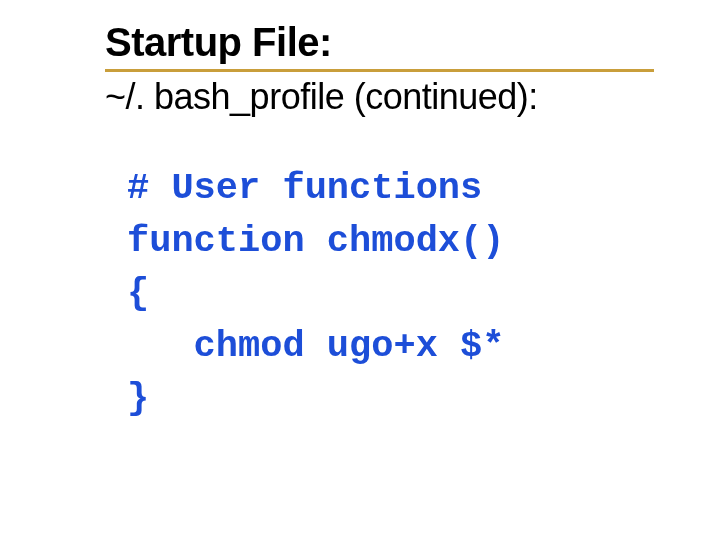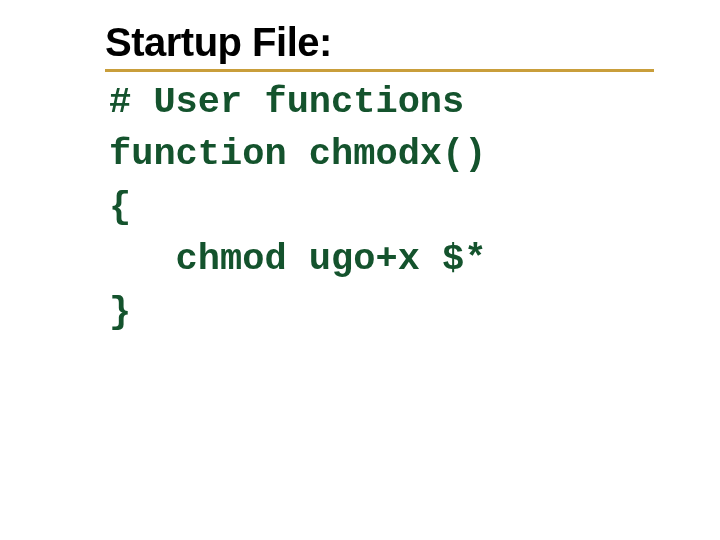--- a/index.html
+++ b/index.html
@@ -35,34 +35,35 @@
     color: #000;
     margin-top: 2px;
     margin-bottom: 45px;
     letter-spacing: -0.5px;
   }
   .code {
     font-family: "Courier New", Courier, monospace;
     font-size: 37px;
     line-height: 1.42;
     white-space: pre;
-    color: #14532d;
-    margin-left: 4px;
+    color: #1d4ed8;
+    margin-left: 22px;
     font-weight: 600;
   }
 </style>
 </head>
 <body>
 
 <div class="slide">
 
   <div class="title">
     <span>Startup File:</span><br>
   </div>
 
+  <div class="subtitle">~/. bash_profile (continued):</div>
 
   <div class="code"><span># User functions</span>
 <span>function chmodx()</span>
 <span>{</span>
 <span>   chmod ugo+x $*</span>
 <span>}</span></div>
 
 </div>
 
 </body></html>

